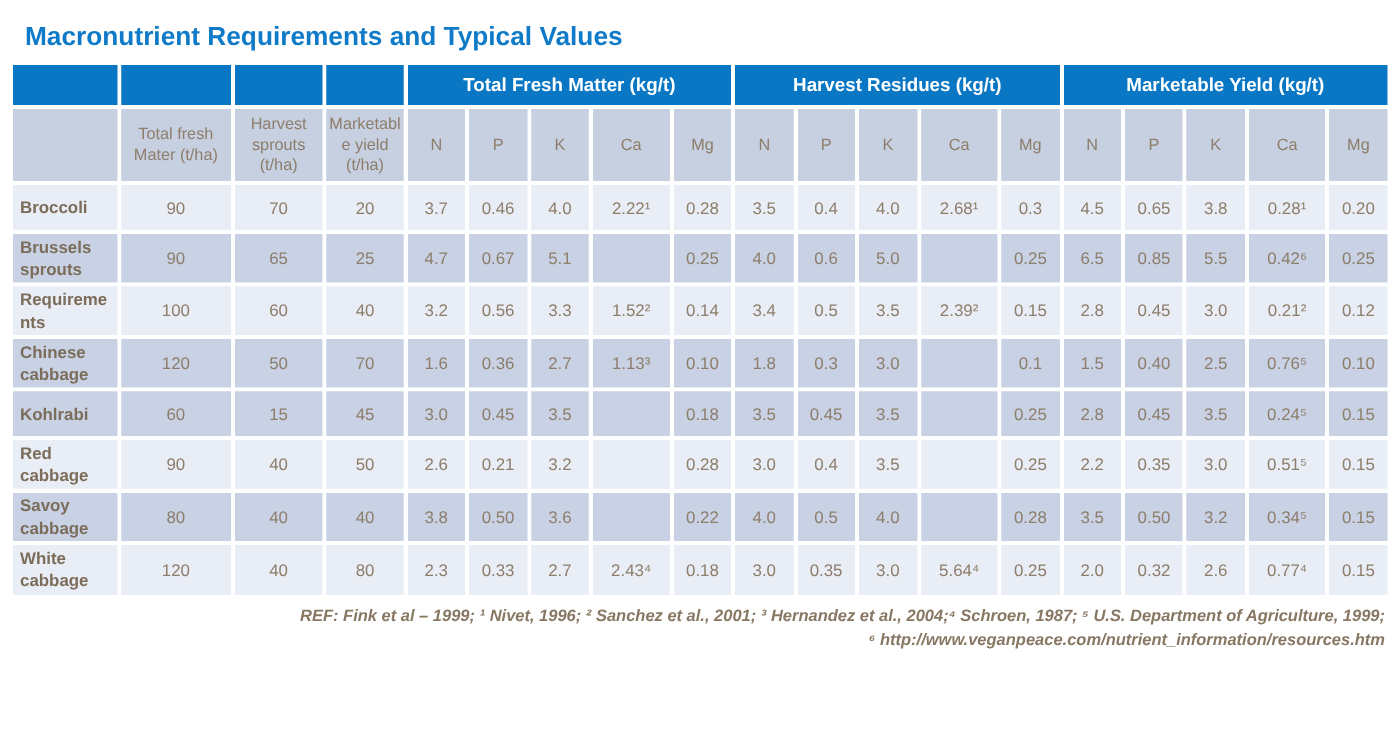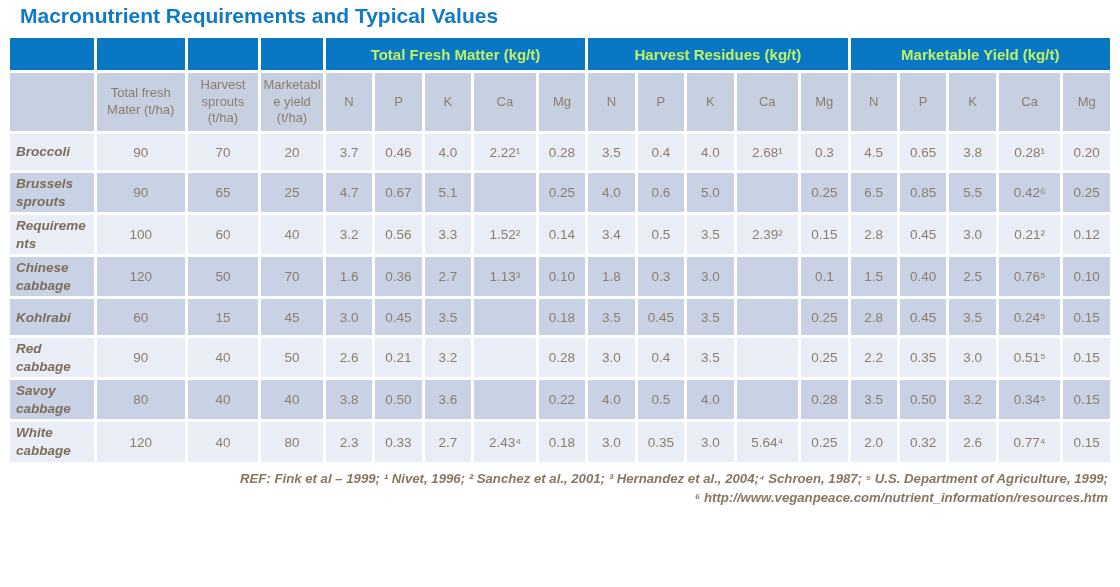--- a/index.html
+++ b/index.html
@@ -3,26 +3,26 @@
 <meta charset="utf-8">
 <style>
   :root{
     --accent:#0a77c4; --title-blue:#0e7ac8;
     --row-light:#e9edf5; --row-dark:#c8d2e4; --hdr-bg:#c6d0e1;
     --brown:#8d7d6b; --crop:#7c6d5b; --footer:#877763;
   }
   html,body{margin:0;padding:0;background:#fff;}
   body{width:1120px;height:587px;font-family:"Liberation Sans","DejaVu Sans",sans-serif;}
   .slide{width:1120px;height:587px;overflow:hidden;background:#fff;}
-  .title{color:var(--title-blue);font-size:21px;font-weight:bold;margin:4px 0 7px 20px;}
+  .title{color:var(--title-blue);font-size:21px;font-weight:bold;margin:18px 0 7px 20px;}
   table.nutrient-table{border-collapse:collapse;table-layout:fixed;width:1106px;margin-left:7px;}
   .nutrient-table th,.nutrient-table td{border:3px solid #fff;overflow:hidden;}
-  .g-blue{background:var(--accent);color:#bef264;font-size:15px;font-weight:bold;height:30px;text-align:center;}
+  .g-blue{background:var(--accent);color:#ffffff;font-size:15px;font-weight:bold;height:30px;text-align:center;}
   .sub{background:var(--hdr-bg);color:var(--brown);font-weight:normal;font-size:13px;height:58px;line-height:1.28;padding:0 2px;text-align:center;word-wrap:break-word;}
-  tbody th.crop{text-align:left;padding:2px 2px 2px 6px;font-size:13.5px;font-weight:bold;color:var(--crop);line-height:1.3;word-wrap:break-word;font-style:italic;}
+  tbody th.crop{text-align:left;padding:2px 2px 2px 6px;font-size:13.5px;font-weight:bold;color:var(--crop);line-height:1.3;word-wrap:break-word;}
   tbody td{text-align:center;color:var(--brown);font-size:13.5px;height:32px;padding:2px 1px;}
   tr.light td,tr.light th{background:var(--row-light);}
   tr.dark td,tr.dark th{background:var(--row-dark);}
   .footer{text-align:right;color:var(--footer);font-size:13.2px;font-weight:bold;font-style:italic;margin:4px 12px 16px 0;line-height:19px;}
 </style>
 </head>
 <body>
 
 <div class="slide">
   <div class="title">Macronutrient Requirements and Typical Values</div>

